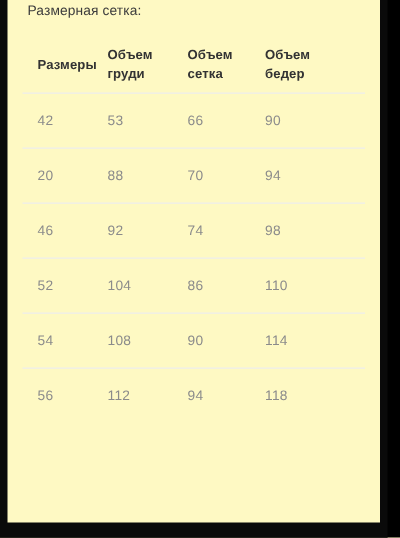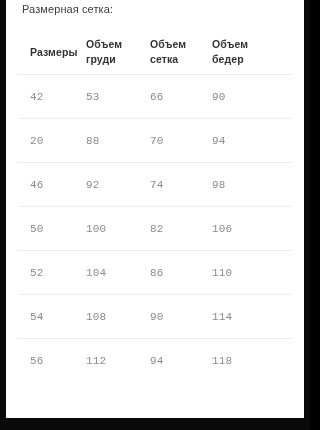--- a/index.html
+++ b/index.html
@@ -23,21 +23,21 @@
     box-sizing: border-box;
   }
 
   
   #page {
     position: absolute;
     left: 6px;
     top: 0px;
     width: 298px;
     height: 418px;
-    background: #ffffff;
+    background: #fef9c3;
     box-sizing: border-box;
     overflow: hidden;
   }
 
   #page-title {
     position: absolute;
     left: 16px;
     top: 3px;
     font-size: 11px;
     line-height: 13px;
@@ -84,21 +84,20 @@
 
   #size-table tbody td {
     font-size: 11px;
     line-height: 14px;
     color: #8b8b8b;
     height: 41px;
     vertical-align: middle;
     text-align: left;
     border-top: 1px solid #ededed;
     letter-spacing: 0.2px;
-    font-family: Liberation Mono, monospace;
   }
   #size-table tbody td.d0 { padding-left: 24px; }
   #size-table tbody td.d1 { padding-left: 22px; }
   #size-table tbody td.d2 { padding-left: 22px; }
   #size-table tbody td.d3 { padding-left: 20px; }
 
   
   #size-table tbody tr td:first-child { border-left: none; }
   #size-table { border-spacing: 0; }
   #size-table tbody tr td { background-clip: padding-box; }
@@ -179,26 +178,20 @@
             <td class="d2">70</td>
             <td class="d3">94</td>
           </tr>
           <tr>
             <td class="d0">46</td>
             <td class="d1">92</td>
             <td class="d2">74</td>
             <td class="d3">98</td>
           </tr>
           <tr>
-            <td class="d0">50</td>
-            <td class="d1">100</td>
-            <td class="d2">82</td>
-            <td class="d3">106</td>
-          </tr>
-          <tr>
             <td class="d0">52</td>
             <td class="d1">104</td>
             <td class="d2">86</td>
             <td class="d3">110</td>
           </tr>
           <tr>
             <td class="d0">54</td>
             <td class="d1">108</td>
             <td class="d2">90</td>
             <td class="d3">114</td>

